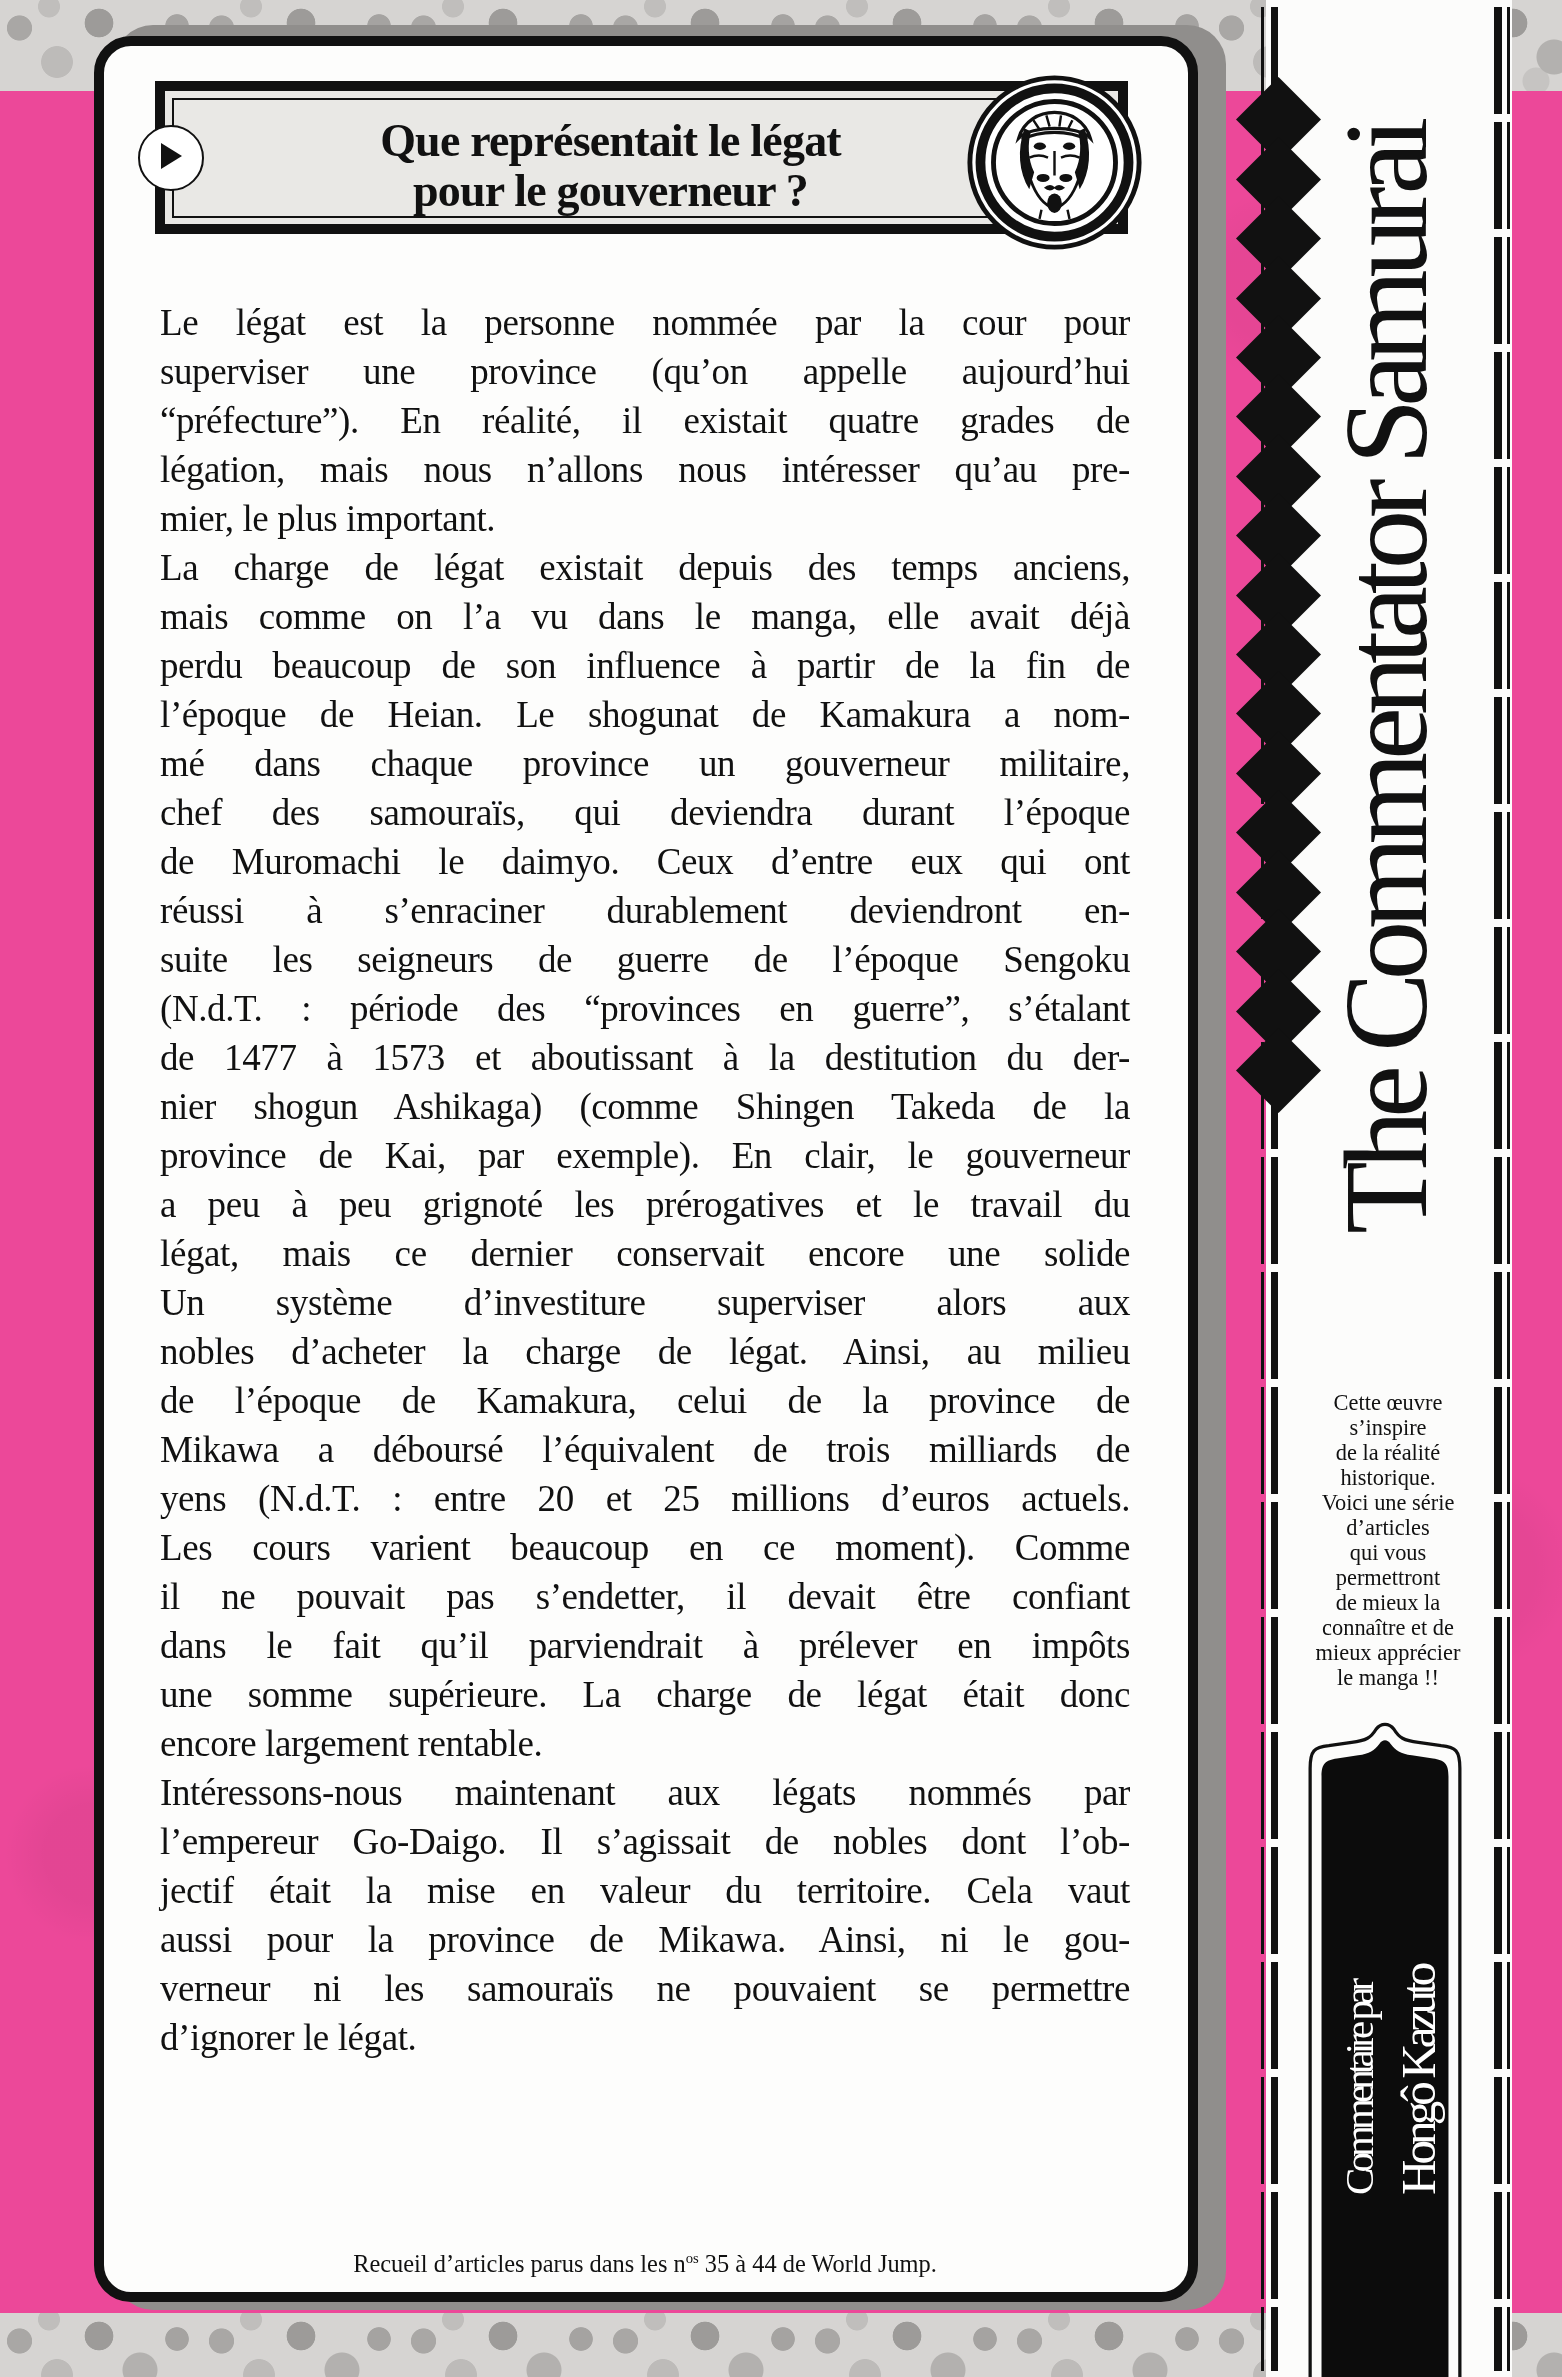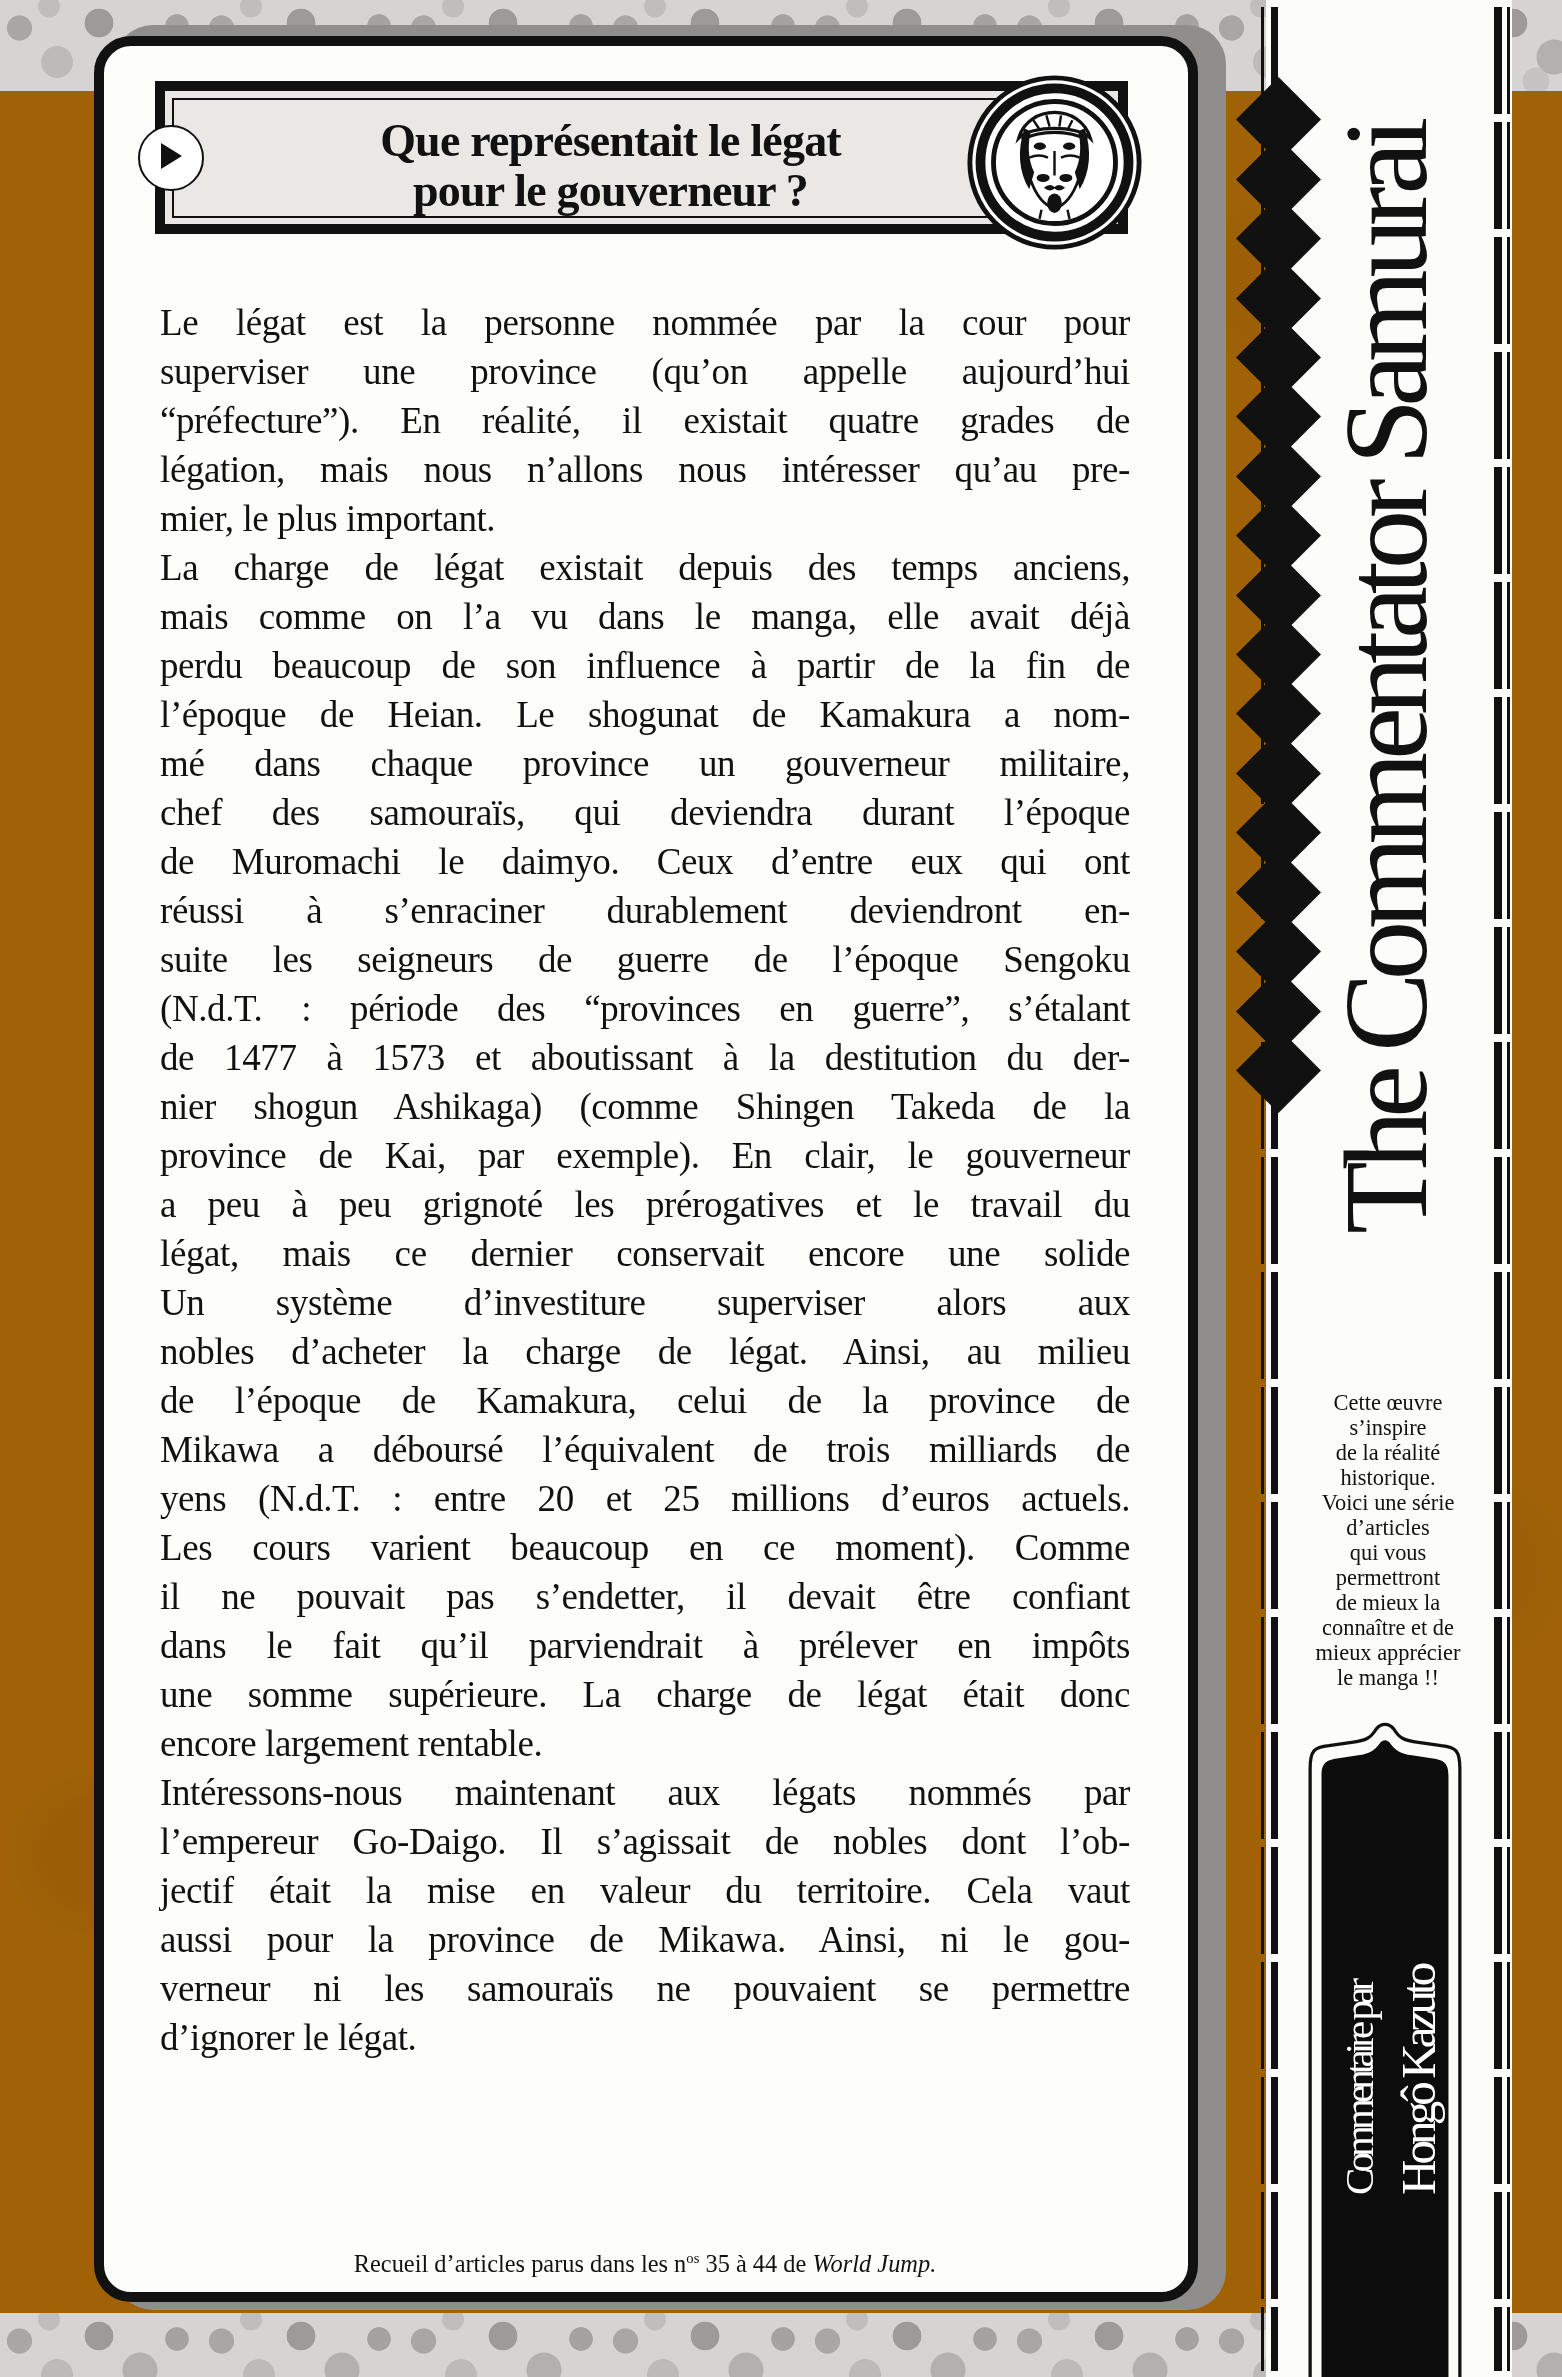--- a/index.html
+++ b/index.html
@@ -1,17 +1,17 @@
 <!DOCTYPE html>
 <html style="font-size:13px"><head>
 <meta charset="utf-8">
 <style>
   html,body{margin:0;padding:0;}
   #page{position:relative;width:1563px;height:2377px;overflow:hidden;
-        background:#a16207;font-family:"Liberation Serif",serif;color:#111;}
+        background:#ec4899;font-family:"Liberation Serif",serif;color:#111;}
   
   #page::before{content:"";position:absolute;inset:0;z-index:0;
     background:
 0 0/521px 423px,
       radial-gradient(circle at 18% 32%, rgba(0,0,0,.035) 0 73px, transparent 114px),
       radial-gradient(circle at 82% 12%, rgba(0,0,0,.03) 0 57px, transparent 98px),
       radial-gradient(circle at 6% 78%, rgba(0,0,0,.04) 0 49px, transparent 90px),
       radial-gradient(circle at 94% 66%, rgba(0,0,0,.03) 0 65px, transparent 106px);}
   .deco-band{position:absolute;left:0;width:1563px;z-index:1;background-color:#d6d4d2;
     background-image:
@@ -44,21 +44,21 @@
   #face-bump{position:absolute;left:1066px;top:125px;width:75px;height:75px;background:#fff;
     border:6.5px solid #111;border-radius:50%;box-sizing:border-box;z-index:5;}
   
   #body-text{position:absolute;left:160px;top:298px;width:970px;z-index:4;
     font-size:37px;line-height:49px;letter-spacing:-0.4px;}
   .bline{text-align:justify;text-align-last:justify;white-space:normal;height:49px;overflow:visible;}
   .bline.end{text-align-last:left;}
   #footer-note{position:absolute;left:160px;top:2250px;width:970px;text-align:center;
     font-size:24.4px;z-index:4;}
   #footer-note sup{font-size:14.7px;}
-  .it{font-style:italic;}
+  .it{}
   
   #sidebar{position:absolute;left:1266px;top:0;width:246px;height:2377px;background:#fcfcfb;z-index:2;}
   .vline{position:absolute;top:6.5px;bottom:6.5px;z-index:3;
     background:repeating-linear-gradient(180deg,#111 0 107px,transparent 107px 115px);}
   #vl1{left:1261px;width:3.3px;}
   #vl2{left:1271px;width:7.3px;}
   #vl3{left:1494px;width:8.1px;}
   #vl4{left:1507px;width:3.3px;}
   .diamond{position:absolute;width:85px;height:85px;background:#111;z-index:4;
     clip-path:polygon(50% 0,100% 50%,50% 100%,0 50%);}

